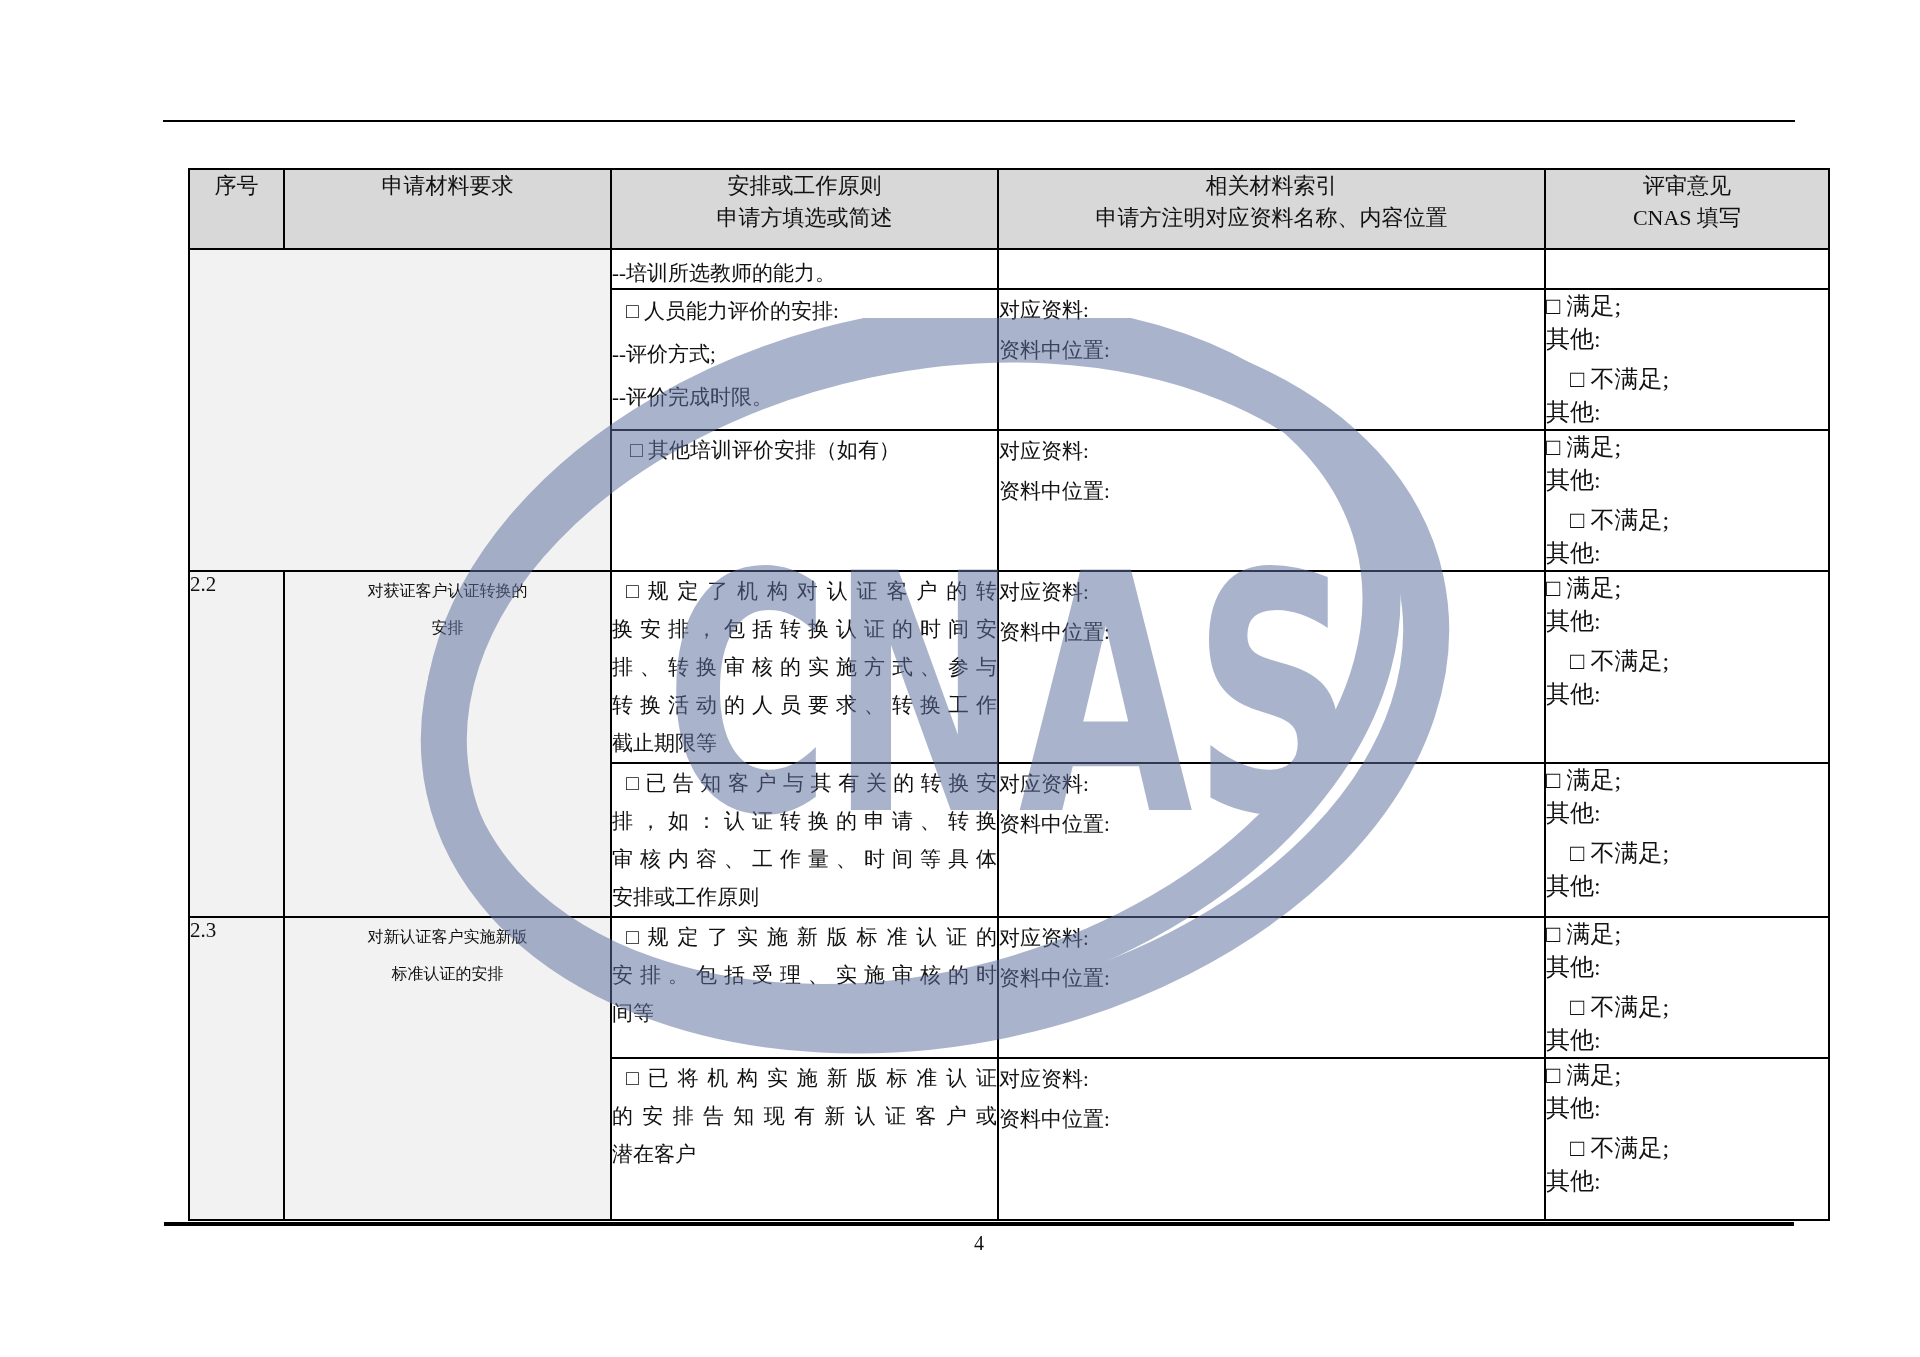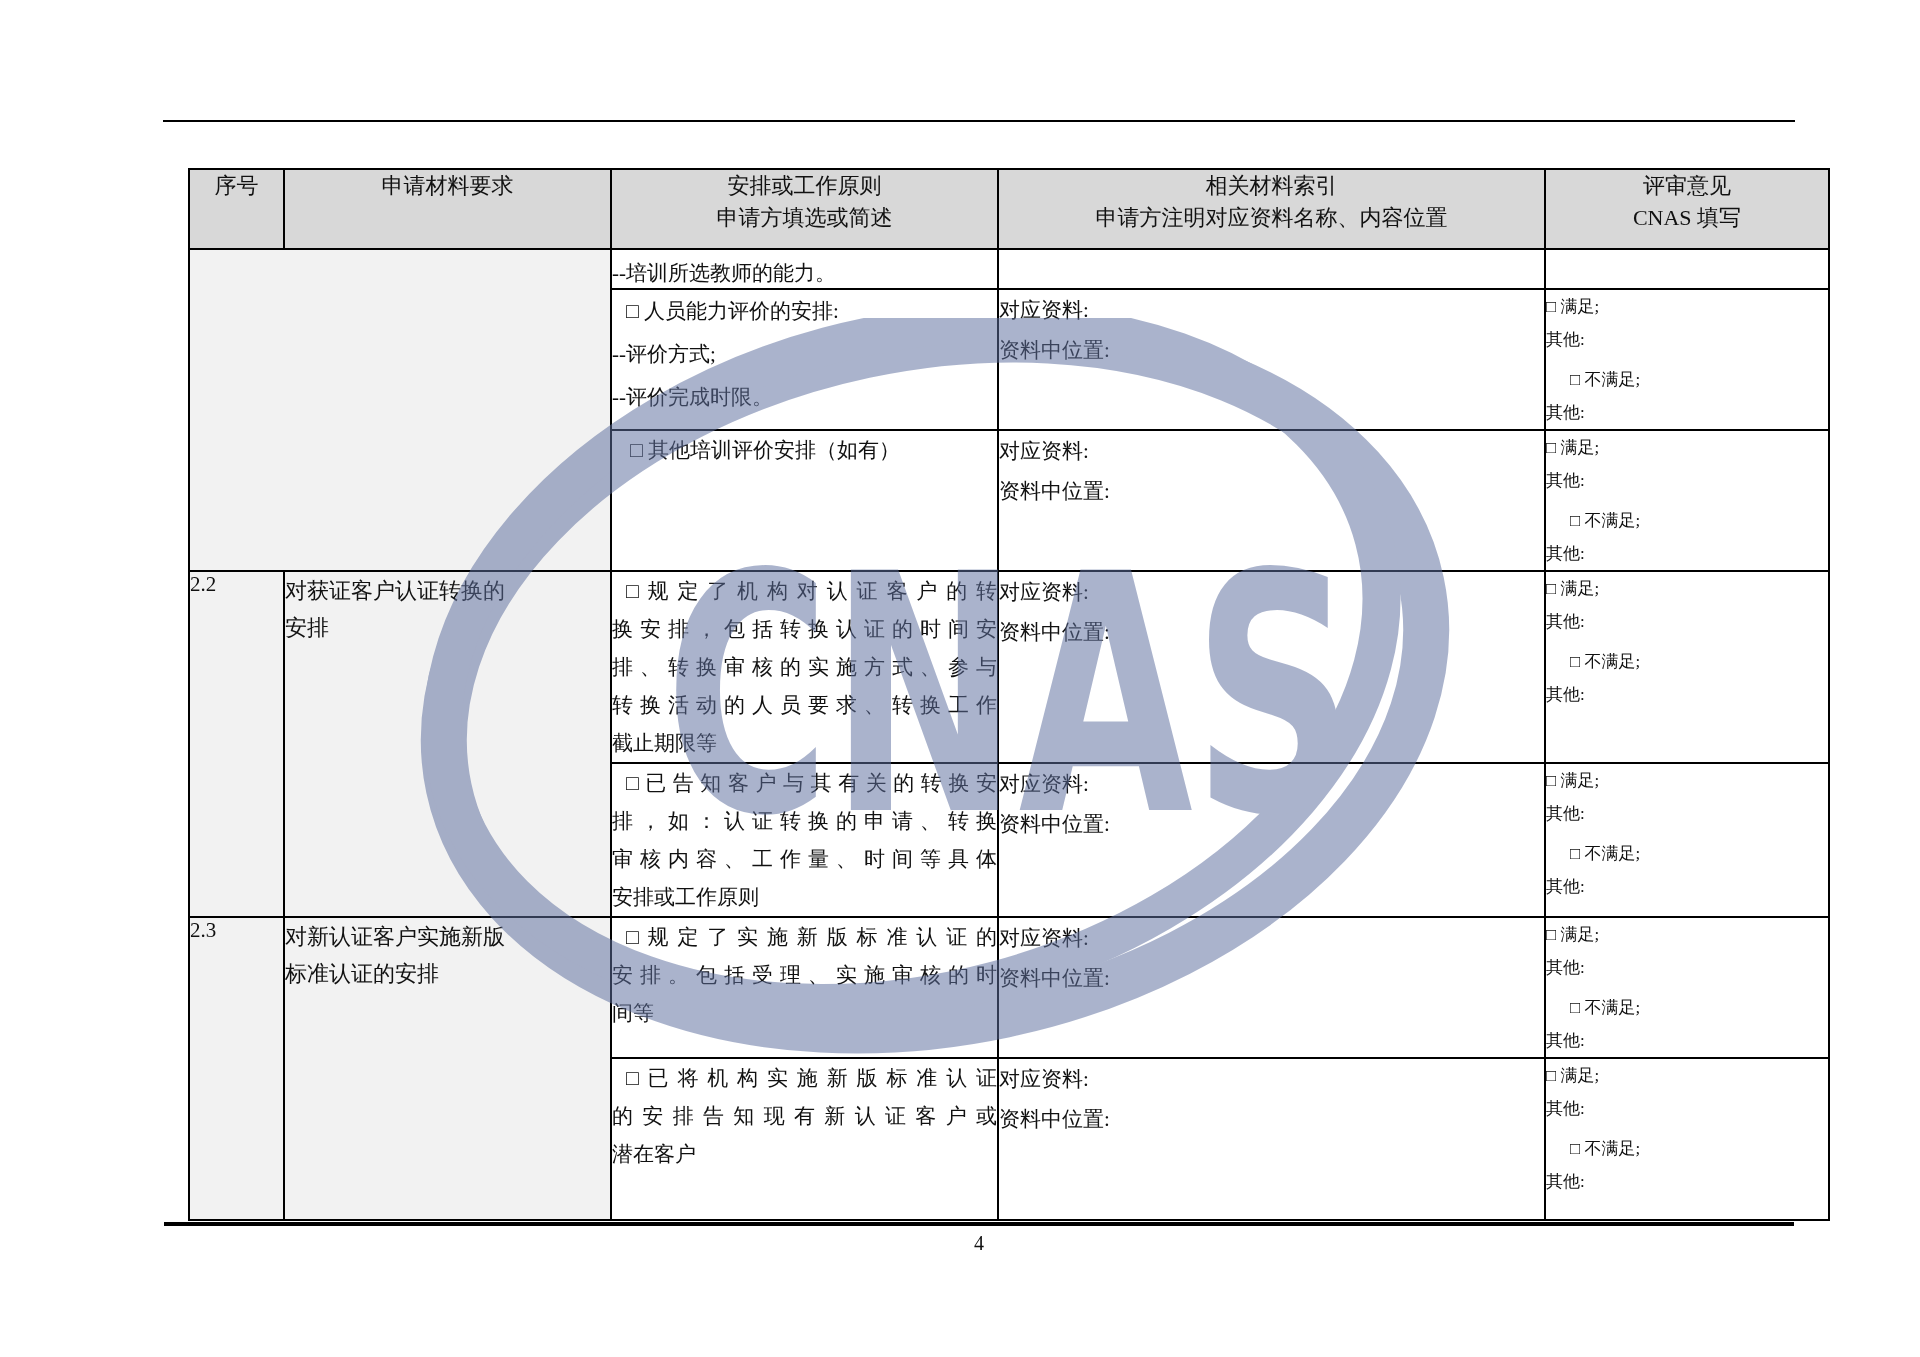--- a/index.html
+++ b/index.html
@@ -17,29 +17,29 @@
   table.form td,table.form th{
     border:2px solid #000;vertical-align:top;overflow:hidden;
     font-weight:normal;padding:0;
   }
   th.hd{
     background:#d8d8d8;vertical-align:middle;text-align:center;
     font-weight:bold;font-size:22px;line-height:32px;padding:4px 2px;
   }
   td.side{background:#f2f2f2;}
   td.seq{text-align:left;font-size:21px;padding-top:10px;font-family:"Liberation Serif","DejaVu Serif",serif;}
-  td.req{font-size:22px;line-height:37px;padding:8px 20px 6px 26px;}
+  td.req{font-size:16px;line-height:37px;padding:8px 20px 6px 26px;text-align:center;}
   td.desc{font-size:21px;line-height:38px;padding:5px 8px 4px 10px;}
   td.desc .ln{white-space:nowrap;}
   td.desc .r2ln{line-height:43px;}
   .ind{text-indent:14px;}
   .jline{text-align:justify;text-align-last:justify;}
   .jlast{text-align:justify;text-align-last:left;}
   td.refs{font-size:21px;line-height:40px;padding:8px 8px 4px 14px;}
-  td.opin{font-size:17px;line-height:33px;padding:6px 6px 4px 12px;}
+  td.opin{font-size:24px;line-height:33px;padding:6px 6px 4px 12px;}
   td.opin .gap{margin-top:7px;padding-left:24px;}
   .foot-rule{position:absolute;left:164px;top:1222px;width:1630px;height:4px;background:#000;}
   .page-num{position:absolute;left:164px;top:1232px;width:1630px;text-align:center;font-size:20px;}
   .watermark{position:absolute;left:390px;top:318px;pointer-events:none;}
 </style>
 </head>
 <body>
 
 <div class="page">
 

